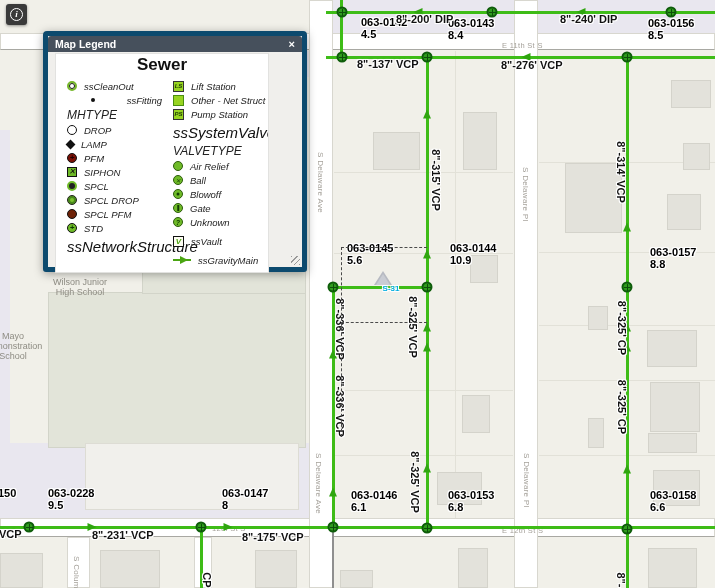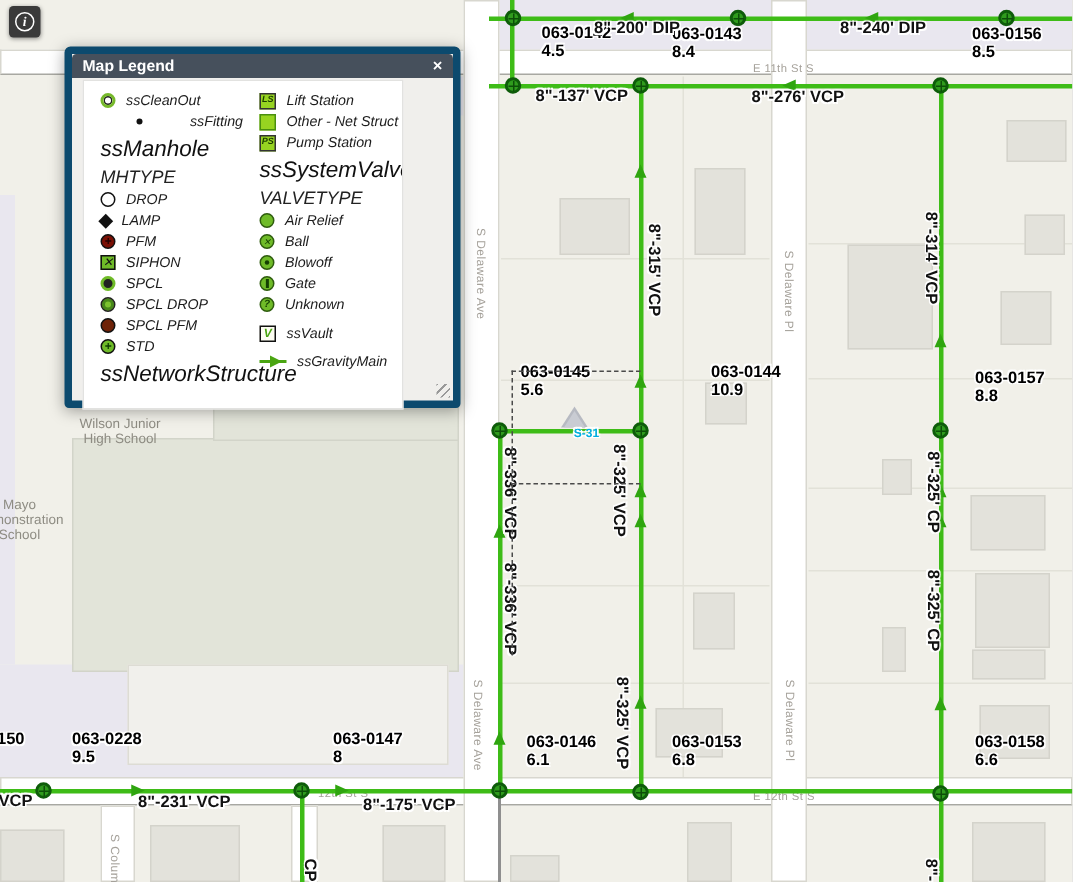--- a/index.html
+++ b/index.html
@@ -198,21 +198,21 @@
         <div>8.4</div>
       </div>
       <div class="mlabel halo" style="left: 648px; top: 17px;">
         <div>063-0156</div>
         <div>8.5</div>
       </div>
       <div class="mlabel halo" style="left: 347px; top: 242px;">
         <div>063-0145</div>
         <div>5.6</div>
       </div>
-      <div class="mlabel halo" style="left: 474px; top: 242px;">
+      <div class="mlabel halo" style="left: 450px; top: 242px;">
         <div>063-0144</div>
         <div>10.9</div>
       </div>
       <div class="mlabel halo" style="left: 650px; top: 246px;">
         <div>063-0157</div>
         <div>8.8</div>
       </div>
       <div class="mlabel halo" style="left: 351px; top: 489px;">
         <div>063-0146</div>
         <div>6.1</div>
@@ -269,31 +269,31 @@
       <div class="s31tri" style="left: 383px; top: 271px;"></div>
       <div class="s31txt halo" style="left: 383px; top: 284px; padding-left: 16px;">S-31</div>
     </div>
 
   <div id="legend-panel">
     <div id="legend-header">
       <span>Map Legend</span>
       <span id="legend-close">×</span>
     </div>
     <div id="legend-content">
+      <div id="legend-title">Sewer</div>
       <div class="lcols">
         <div class="lcol" id="legend-left">
             <div class="lrow ">
               <div class="licon cleanout-icon"></div>
               <div class="txt">ssCleanOut</div>
             </div>
             <div class="lrow ">
               <div class="licon fitting-icon"></div>
               <div class="txt">ssFitting</div>
             </div>
-            <div class="lrow h1">ssManhole</div>
             <div class="lrow h2">MHTYPE</div>
             <div class="lrow ">
               <div class="licon drop-icon"></div>
               <div class="txt">DROP</div>
             </div>
             <div class="lrow ">
               <div class="licon lamp-icon"></div>
               <div class="txt">LAMP</div>
             </div>
             <div class="lrow ">

